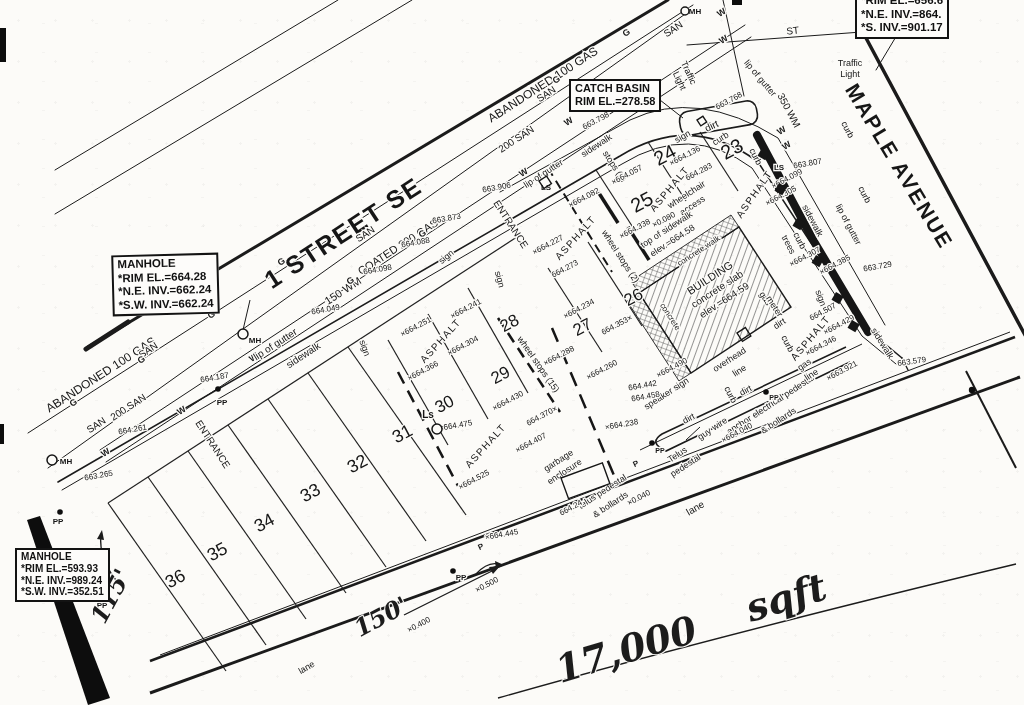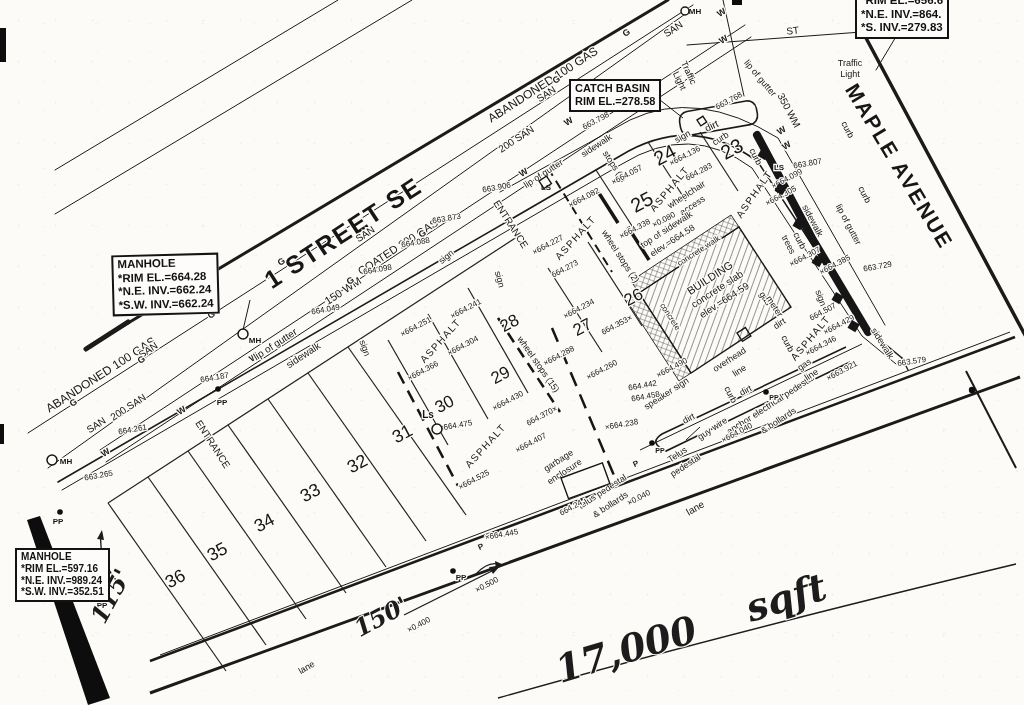--- a/index.html
+++ b/index.html
@@ -341,29 +341,29 @@
 
 <div class="infobox" id="box-nw">
   <div>MANHOLE</div>
   <div>*RIM EL.=664.28</div>
   <div>*N.E. INV.=662.24</div>
   <div>*S.W. INV.=662.24</div>
 </div>
 
 <div class="infobox" id="box-sw">
   <div>MANHOLE</div>
-  <div>*RIM EL.=597.16</div>
+  <div>*RIM EL.=593.93</div>
   <div>*N.E. INV.=989.24</div>
   <div>*S.W. INV.=352.51</div>
 </div>
 
 <div class="infobox" id="box-cb">
   <div>CATCH BASIN</div>
   <div>RIM EL.=278.58</div>
 </div>
 
 <div class="infobox" id="box-ne">
   <div>*RIM EL.=656.6</div>
   <div>*N.E. INV.=864.</div>
-  <div>*S. INV.=279.83</div>
+  <div>*S. INV.=901.17</div>
 </div>
 
 </div>
 
 </body></html>

